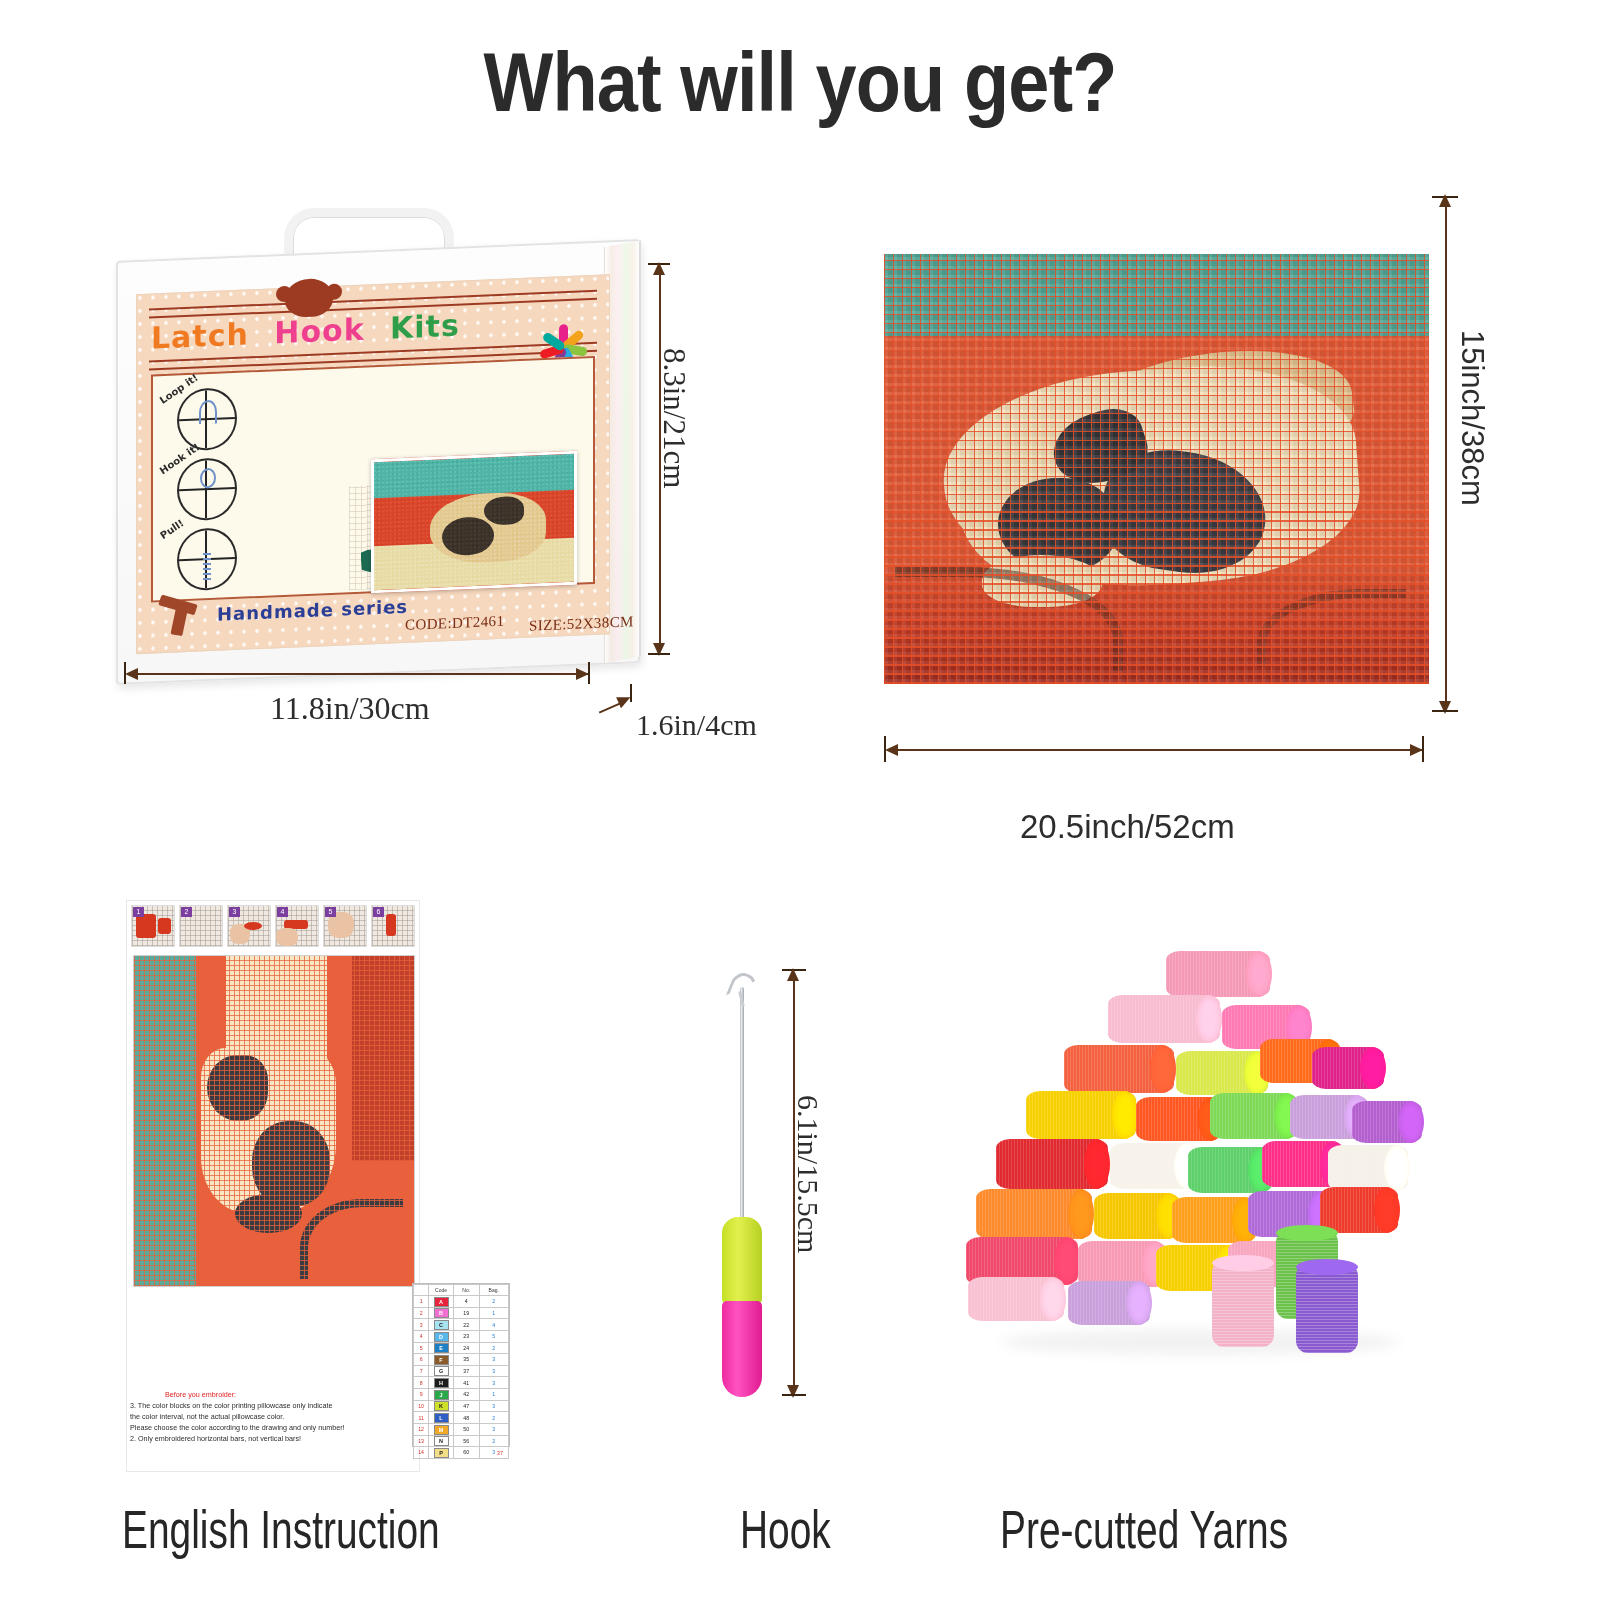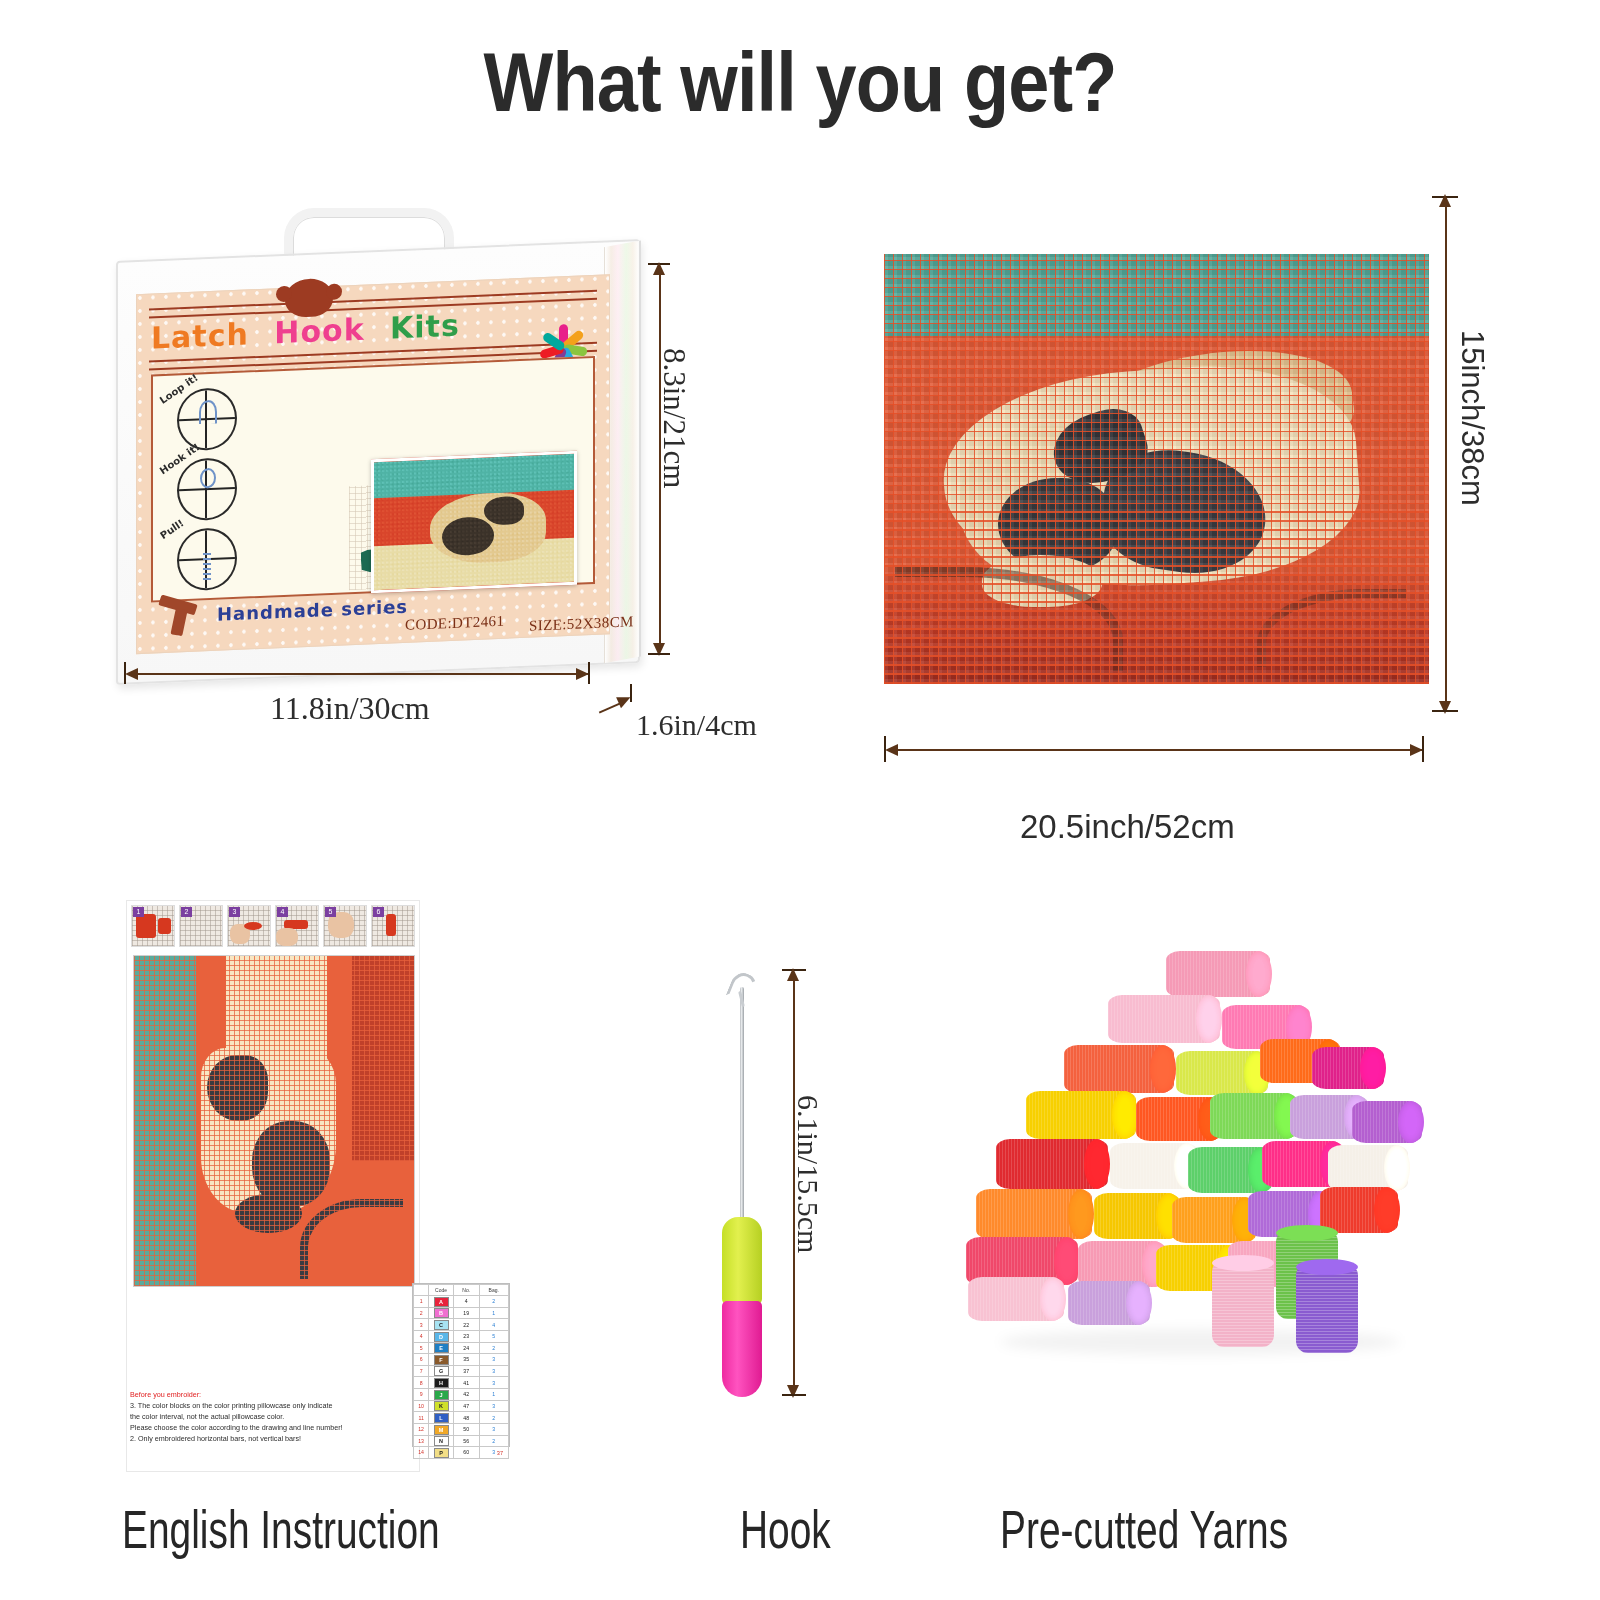--- a/index.html
+++ b/index.html
@@ -308,21 +308,21 @@
     display:inline-block;width:13px;height:8px;line-height:8px;
     font-size:5.5px;font-weight:bold;color:#fff;vertical-align:middle;
     border:1px solid #8a8a8a;
   }
   .legend-total{position:absolute;right:6px;bottom:-10px;color:#d2322a;font-size:5.6px;}
 
   .notes{
     position:absolute;left:130px;top:1390px;width:286px;
     font-family:"Liberation Sans", sans-serif;font-size:7.2px;line-height:1.52;color:#2c2c2c;
   }
-  .notes .hdr{color:#e02020;}
+  .notes .hdr{color:#e02020;margin-left:35px;}
 
   
   #hook{position:absolute;left:700px;top:965px;width:90px;height:430px;}
   .hk-needle{
     position:absolute;left:40px;top:22px;width:4px;height:246px;
     background:linear-gradient(90deg,#b9bcc0,#e9ecee 40%,#9ba0a5);
     border-radius:2px;
   }
   .hk-tip{
     position:absolute;left:30px;top:8px;width:20px;height:22px;
@@ -667,21 +667,21 @@
           </tr>
         </tbody>
     </table>
     <div class="legend-total">37</div>
   </div>
 
   <div class="notes">
     <div class="hdr">Before you embroider:</div>
     <div>3. The color blocks on the color printing pillowcase only indicate</div>
     <div>the color interval,  not the actual pillowcase color.</div>
-    <div> Please choose the color according to the drawing and line number!</div>
+    <div> Please choose the color according to the drawing and only number!</div>
     <div>2. Only embroidered horizontal bars, not vertical bars!</div>
   </div>
 
   <div id="hook">
     <i class="hk-needle"></i>
     <i class="hk-tip"></i>
     <i class="hk-latch"></i>
     <i class="hk-collar"></i>
     <i class="hk-handle"></i>
   </div>

